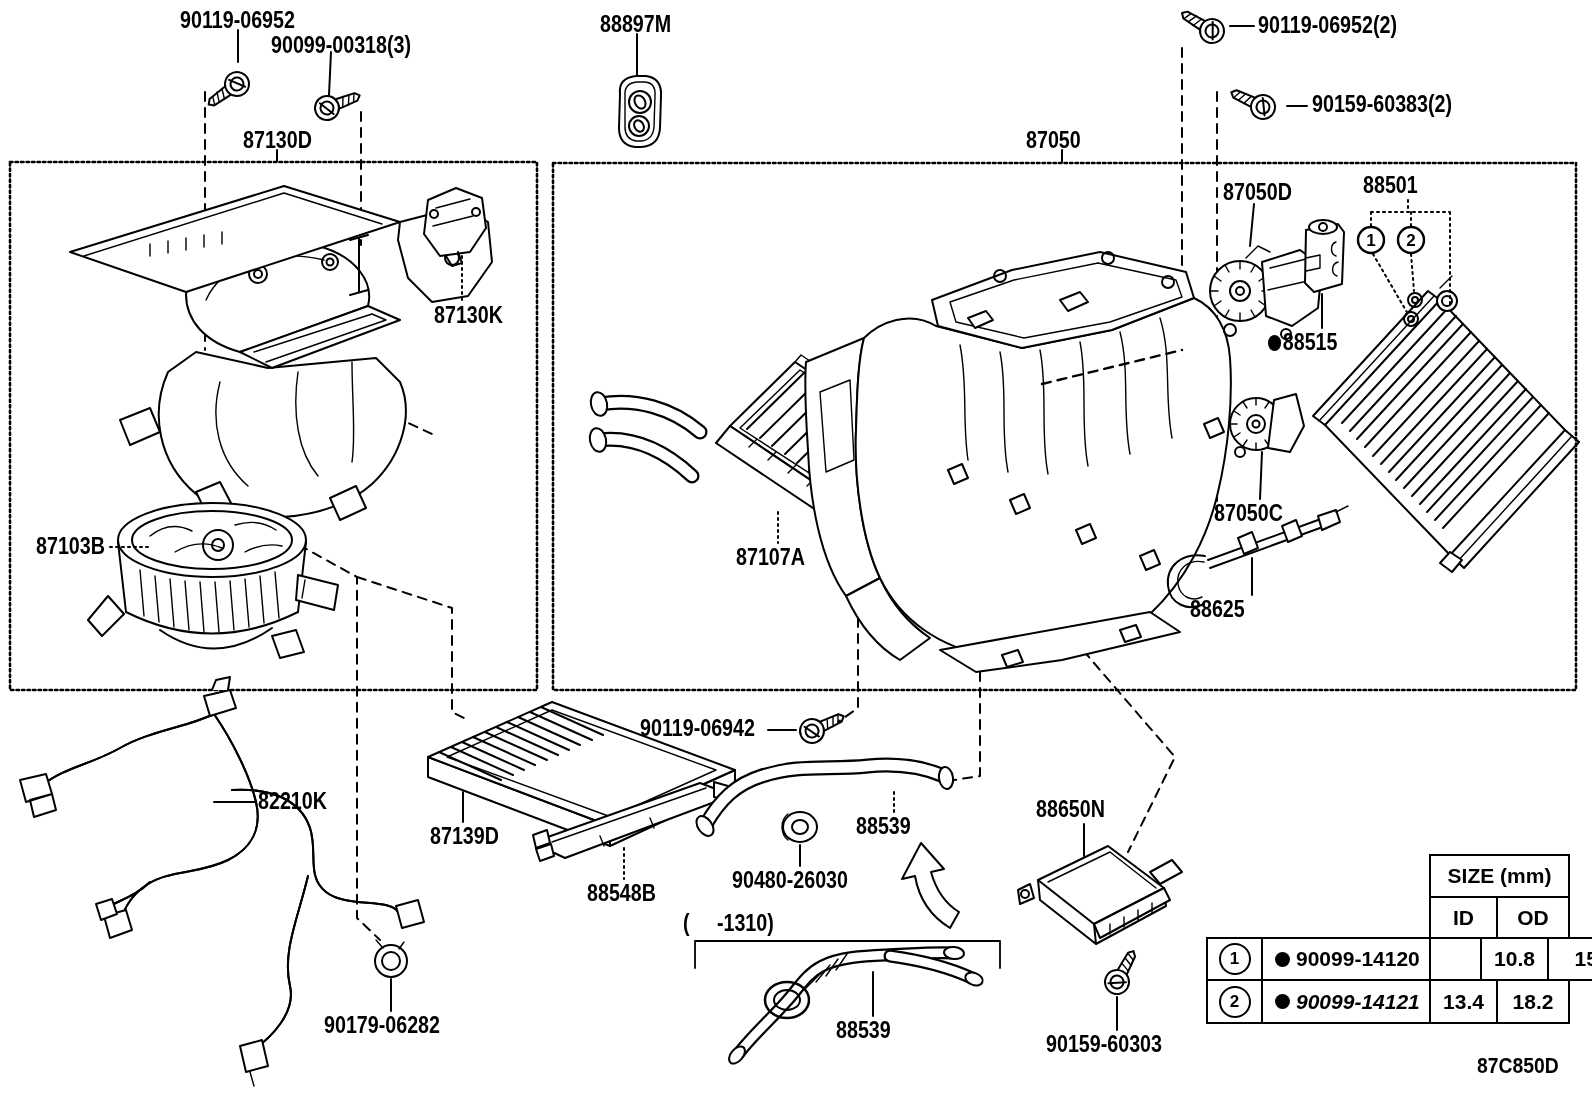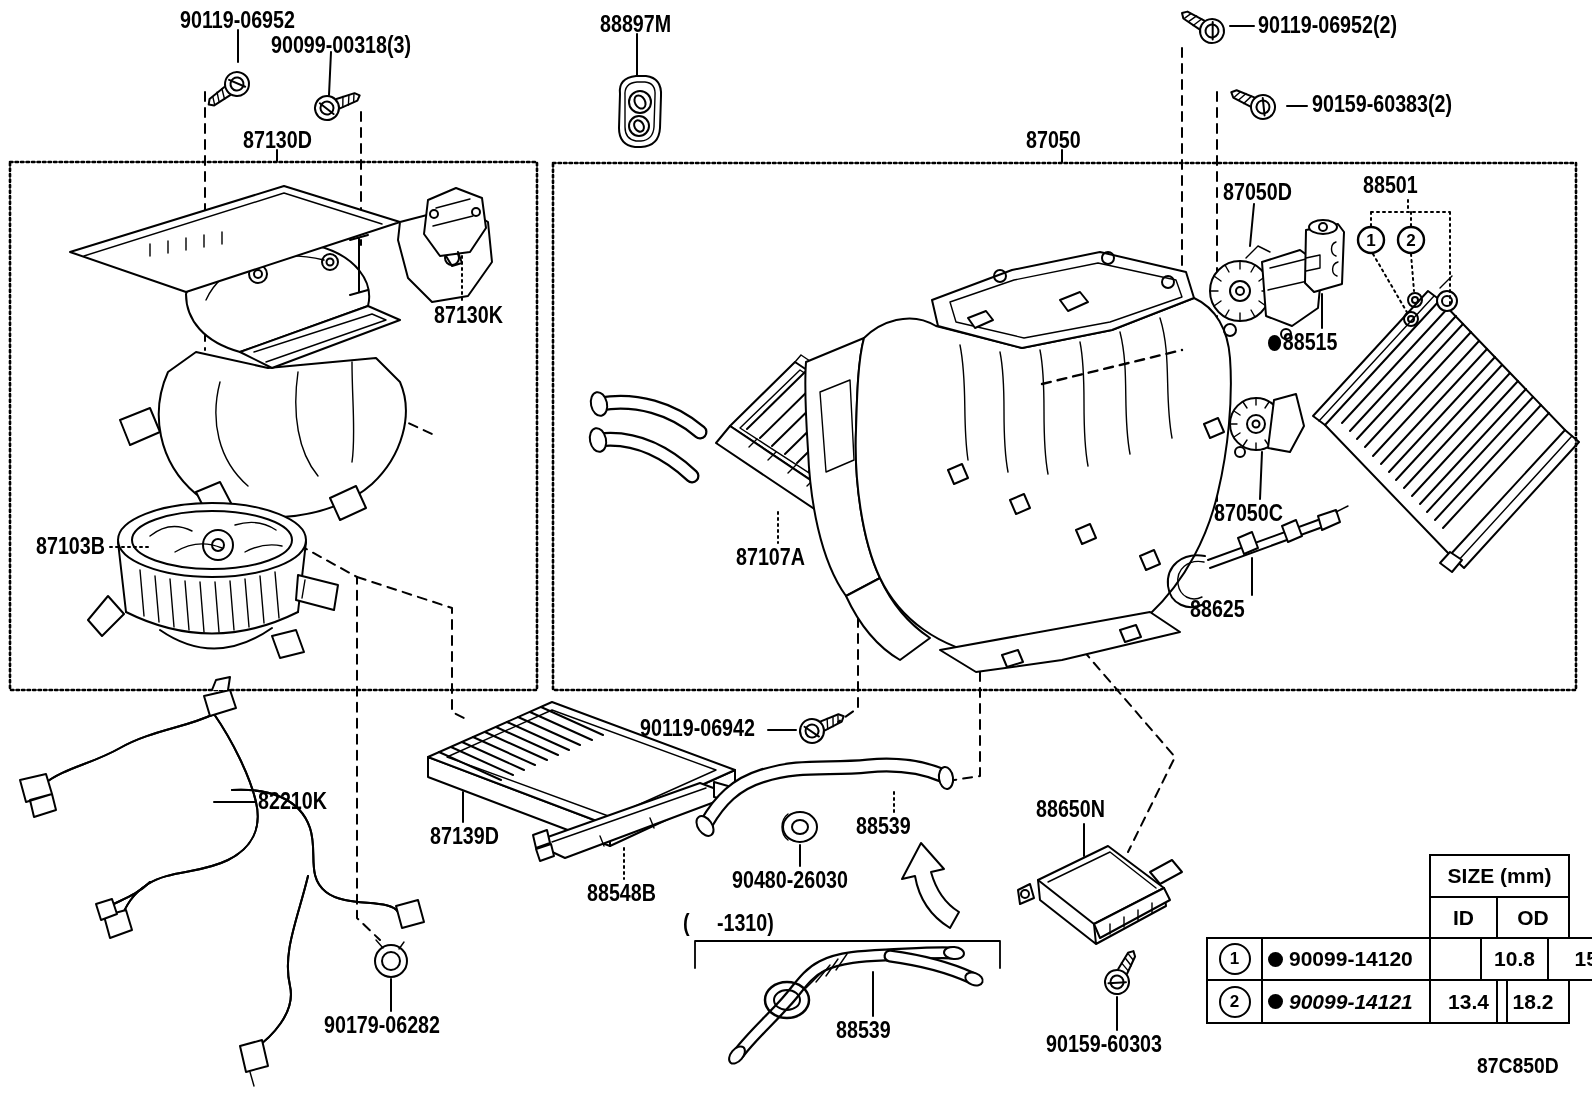--- a/index.html
+++ b/index.html
@@ -21,21 +21,21 @@
   #art .wire-o{stroke-width:7.5;}
   #art .wire-i{stroke:#fff;stroke-width:4;}
   #art text{stroke:none;fill:#000;font:bold 17px "Liberation Sans",sans-serif;text-anchor:middle;}
   .part-label{position:absolute;font:bold 24px/1 "Liberation Sans",sans-serif;color:#000;
       transform:scaleX(0.82);transform-origin:0 0;white-space:pre;letter-spacing:0;}
   .part-label .dot{width:16px;height:16px;margin-right:2px;}
   .dot{display:inline-block;width:15px;height:15px;border-radius:50%;background:#000;
       vertical-align:-1px;margin-right:6px;}
   .tbl-cell{position:absolute;box-sizing:border-box;border:2px solid #000;display:flex;
       align-items:center;justify-content:center;font:bold 21px "Liberation Sans",sans-serif;color:#000;}
-  .tbl-cell.part{justify-content:flex-start;padding-left:5px;}
+  .tbl-cell.part{justify-content:flex-start;padding-left:12px;}
   .circ{display:inline-flex;width:28px;height:28px;border:2.5px solid #000;border-radius:50%;
       align-items:center;justify-content:center;font:bold 17px "Liberation Sans",sans-serif;}
   #legend{position:absolute;left:1358px;top:789px;color:#000;}
   .legend-row{display:flex;align-items:center;height:26px;font:bold 21px "Liberation Sans",sans-serif;white-space:nowrap;}
   #diagram-code{position:absolute;left:1477px;top:1053px;font:bold 22px "Liberation Sans",sans-serif;
       color:#000;transform:scaleX(0.88);transform-origin:0 0;}
 </style>
 </head>
 <body>
 
@@ -400,19 +400,19 @@
   <div class="tbl-cell" style="left:1480px;top:937px;width:69px;height:44px;">10.8</div>
   <div class="tbl-cell" style="left:1547px;top:937px;width:96px;height:44px;">15.6</div>
 
   <div class="tbl-cell" style="left:1206px;top:979px;width:57px;height:45px;">
     <span class="circ">2</span>
   </div>
   <div class="tbl-cell part" style="left:1261px;top:979px;width:170px;height:45px;font-style:italic;">
     <span class="dot"></span>
     <span>90099-14121</span>
   </div>
-  <div class="tbl-cell" style="left:1429px;top:979px;width:79px;height:45px;">13.4</div>
+  <div class="tbl-cell" style="left:1429px;top:979px;width:69px;height:45px;">13.4</div>
   <div class="tbl-cell" style="left:1496px;top:979px;width:74px;height:45px;">18.2</div>
 </div>
 
 <div id="diagram-code">87C850D</div>
 
 </div>
 
 </body></html>

